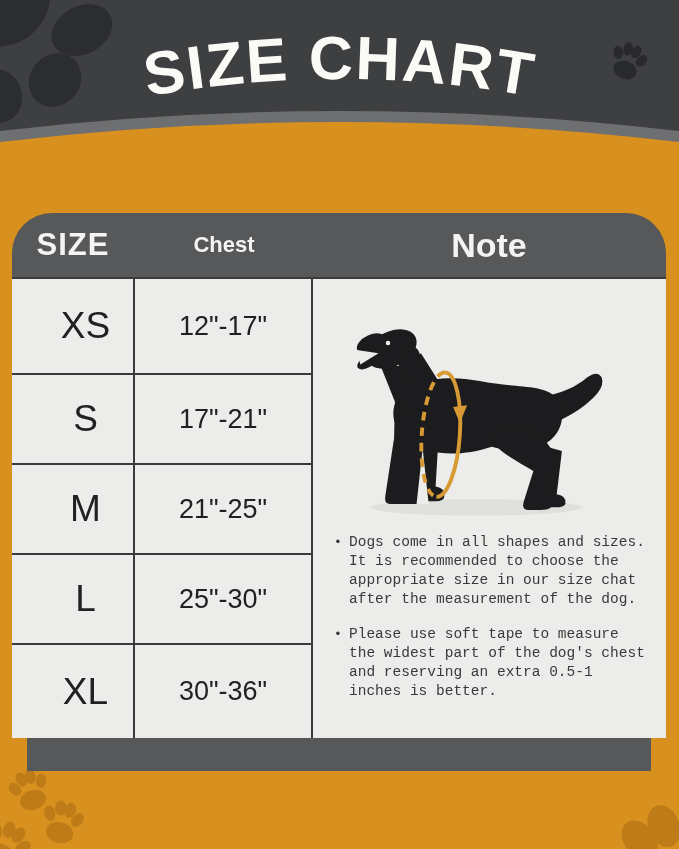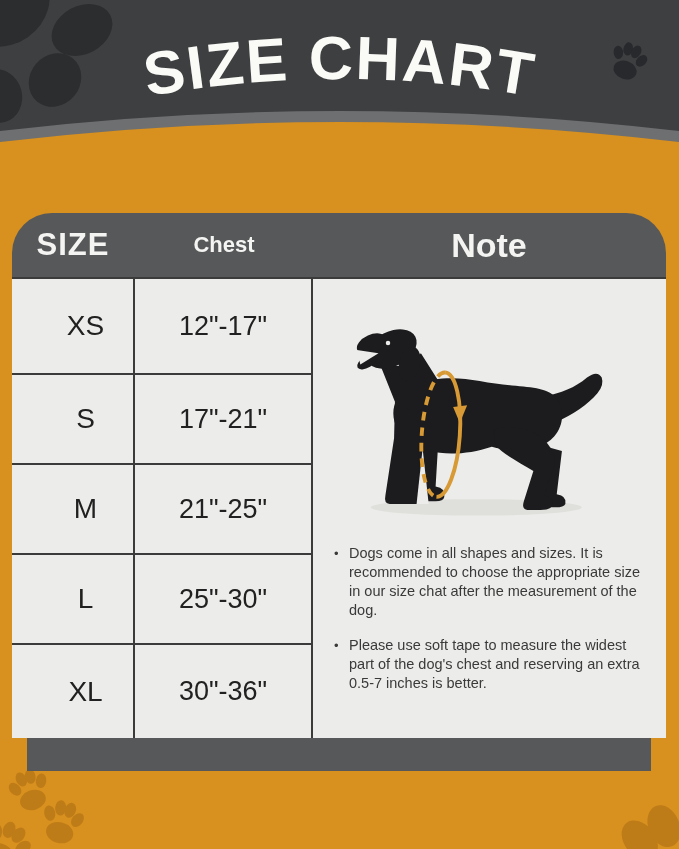--- a/index.html
+++ b/index.html
@@ -30,26 +30,26 @@
   .tbody{
     box-sizing:border-box;height:461px;border-top:2px solid #3B3B3B;
     display:grid;grid-template-columns:123px 178px 353px;
     grid-template-rows:96px 90px 90px 90px 93px;
     background:#ECECEA;
   }
   .cell{
     display:flex;align-items:center;justify-content:center;
     color:#212121;background:#ECECEA;box-sizing:border-box;
   }
-  .col-size{font-size:28px;border-right:2px solid #3B3B3B;border-bottom:2px solid #3B3B3B;padding-left:26px;}
+  .col-size{font-size:37px;border-right:2px solid #3B3B3B;border-bottom:2px solid #3B3B3B;padding-left:26px;}
   .col-chest{font-size:27px;border-right:2px solid #3B3B3B;border-bottom:2px solid #3B3B3B;}
   .row-last{border-bottom:none;}
   .note-cell{grid-column:3;grid-row:1/6;position:relative;display:block;}
   .dog-figure{position:absolute;left:35px;top:38px;}
-  .notes{position:absolute;left:20px;top:265px;width:312px;}
+  .notes{position:absolute;left:20px;top:254px;width:312px;font-family:Liberation Mono, monospace;}
   .note-item{
     position:relative;padding-left:16px;margin-bottom:16px;
     font-size:14.5px;line-height:19px;color:#3A3A3A;
   }
   .note-item::before{content:"•";position:absolute;left:1px;top:0;font-size:13px;}
   .tfoot{height:33px;background:#57585A;margin:0 15px;}
 </style>
 </head>
 <body>
 
@@ -141,21 +141,21 @@
 
           <g transform="rotate(4 107 136)">
             <path d="M107,64 A22,72 0 0 0 107,208" stroke="#D89A35" stroke-width="4.5" fill="none" stroke-dasharray="10 8"></path>
             <path d="M107,64 A22,72 0 0 1 107,208" stroke="#D89A35" stroke-width="4.5" fill="none"></path>
             <path d="M119,103 L135,100 L128,121 Z" fill="#D89A35"></path>
           </g>
         </svg>
 
         <div class="notes">
           <div class="note-item">Dogs come in all shapes and sizes. It is recommended to choose the appropriate size in our size chat after the measurement of the dog.</div>
-          <div class="note-item">Please use soft tape to measure the widest part of the dog's chest and reserving an extra 0.5-7 inches is better.</div>
+          <div class="note-item">Please use soft tape to measure the widest part of the dog's chest and reserving an extra 0.5-1 inches is better.</div>
         </div>
       </div>
 
       <div class="cell col-size">XS</div>
       <div class="cell col-chest">12"-17"</div>
 
       <div class="cell col-size">S</div>
       <div class="cell col-chest">17"-21"</div>
 
       <div class="cell col-size">M</div>

